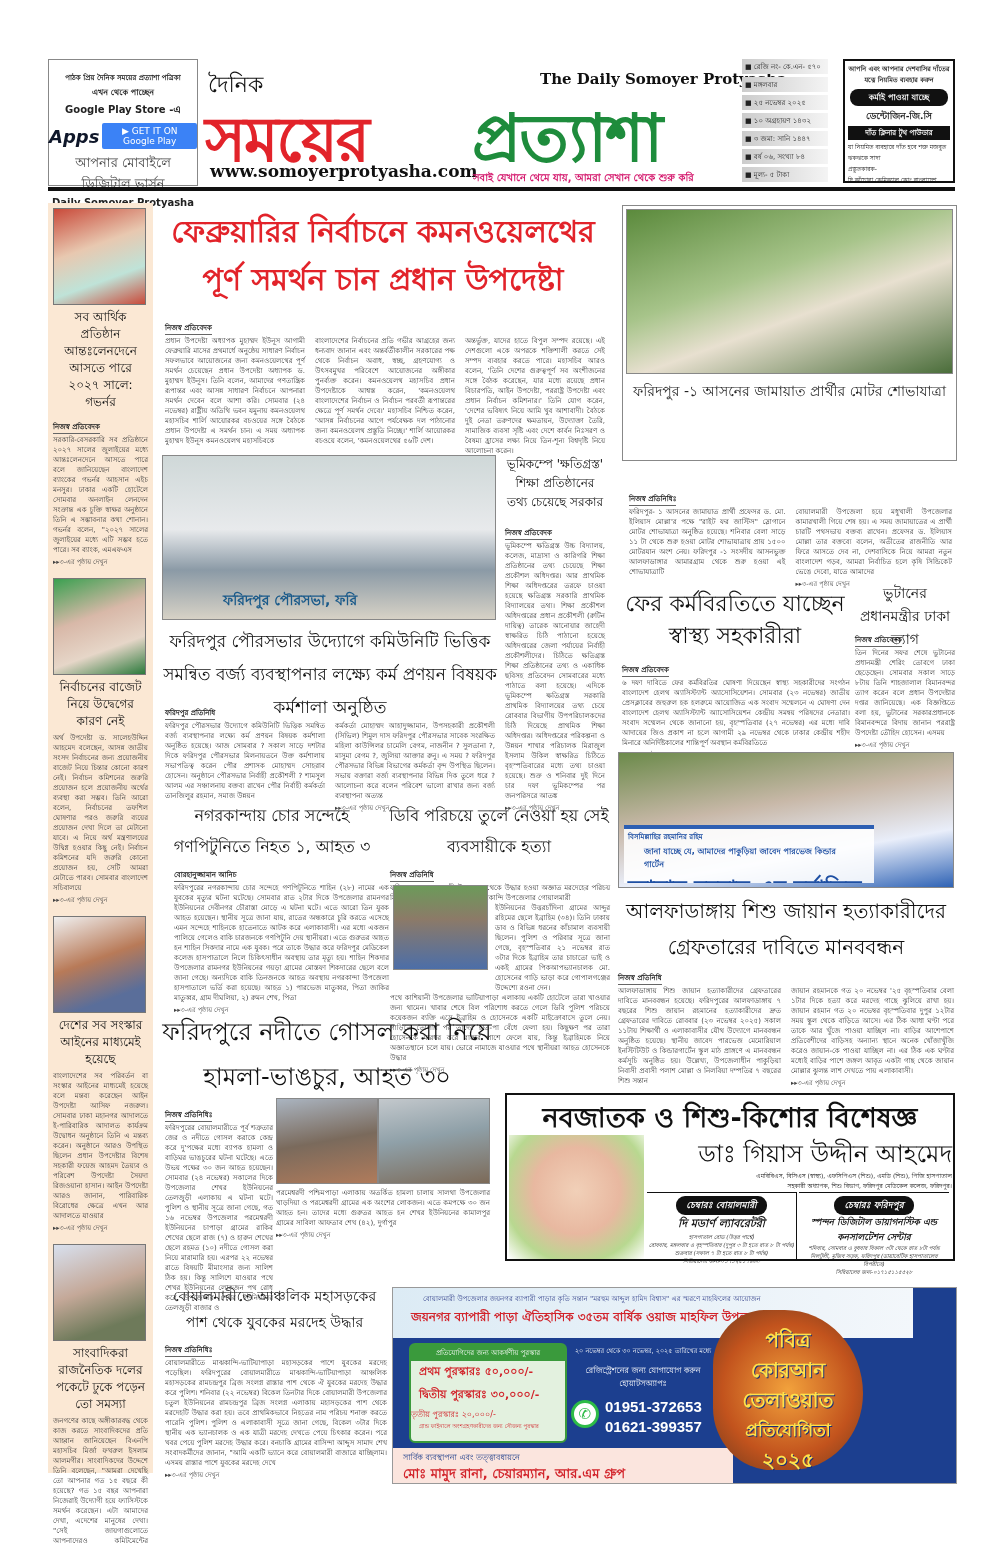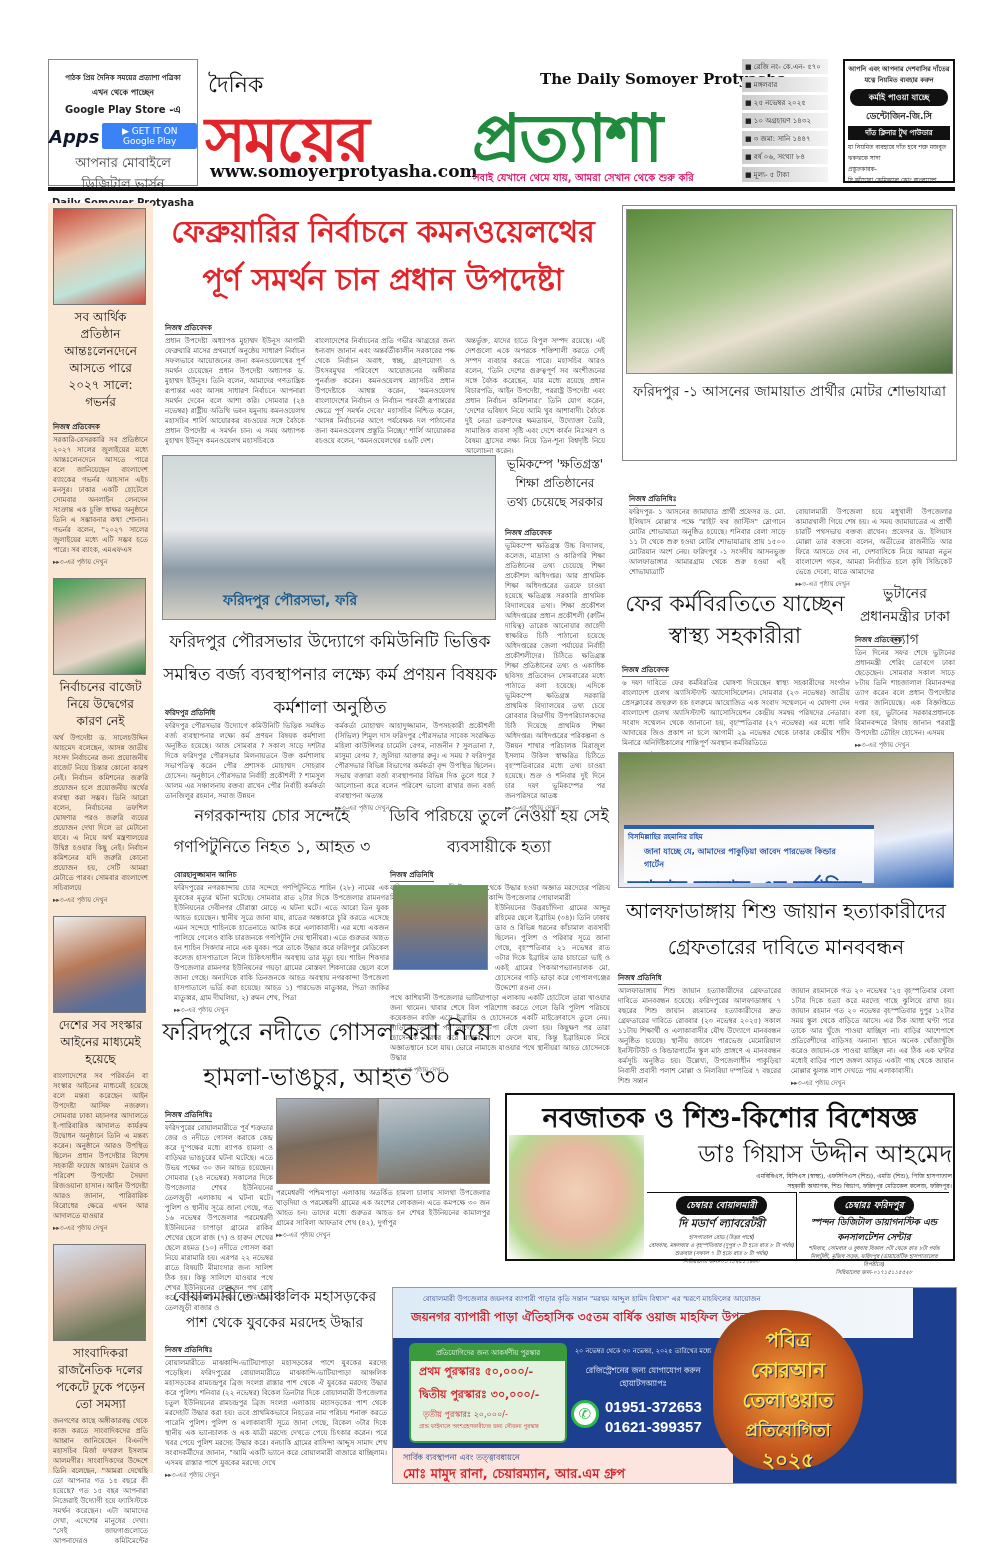--- a/index.html
+++ b/index.html
@@ -92,21 +92,21 @@
   .chamber .lab { font-size: 11px; font-weight: bold; color: #111; }
   .chamber .sm { font-size: 5.5px; color: #222; }
   
   #waz-ad { left: 392px; top: 1287px; width: 565px; height: 197px; background: #1c3f8f; border: 1px solid #999; overflow: hidden; }
   #waz-top { left: 0; top: 0; width: 520px; height: 50px; background: linear-gradient(90deg,#dcebf5,#f3f7fb); }
   #waz-l1 { left: 18px; top: 5px; font-size: 7px; color: #33408a; margin-left: 12px; }
   #waz-l2 { left: 18px; top: 20px; font-size: 12px; color: #d2232a; font-weight: bold; }
   #prize-box { left: 16px; top: 55px; width: 158px; height: 100px; background: #e3f1df; border: 2px solid #3a9a3c; border-radius: 6px; }
   #prize-box .ph { background: #3a9a3c; color: #fff; font-size: 7px; text-align: center; padding: 2px; }
   #prize-box .p1 { color: #d2232a; font-size: 11px; font-weight: bold; padding: 2px 8px; }
-  #prize-box .p3 { color: #d2232a; font-size: 8px; padding: 1px 12px; }
+  #prize-box .p3 { color: #d2232a; font-size: 8px; padding: 1px 0; }
   #prize-box .pn { color: #d2232a; font-size: 5.5px; padding: 1px 8px; }
   #waz-date { left: 180px; top: 58px; width: 140px; font-size: 6.5px; color: #fff; text-align: center; }
   #waz-reg { left: 180px; top: 76px; width: 140px; font-size: 8px; color: #fff; text-align: center; }
   #wa-icon { left: 178px; top: 112px; width: 28px; height: 28px; border-radius: 50%; background: #fff; border: 3px solid #2dbb47; color: #2dbb47; font-size: 15px; text-align: center; line-height: 22px; font-weight: bold; }
   #waz-ph1 { left: 212px; top: 110px; font-size: 15px; font-weight: bold; color: #fff; font-family: "Liberation Sans", sans-serif; }
   #waz-ph2 { left: 212px; top: 130px; font-size: 15px; font-weight: bold; color: #fff; font-family: "Liberation Sans", sans-serif; }
   #waz-bottom { left: 0; top: 160px; width: 340px; height: 37px; background: #fbe5de; }
   #waz-b1 { left: 10px; top: 163px; font-size: 8px; color: #1b3c8a; }
   #waz-b2 { left: 10px; top: 176px; font-size: 13px; color: #d2232a; font-weight: bold; }
   #waz-badge { left: 320px; top: 22px; width: 150px; height: 160px; border-radius: 40% 60% 55% 45%; background: radial-gradient(circle, #f2a23c, #c2531d 60%, #6e3a1e); text-align: center; padding-top: 15px; }

